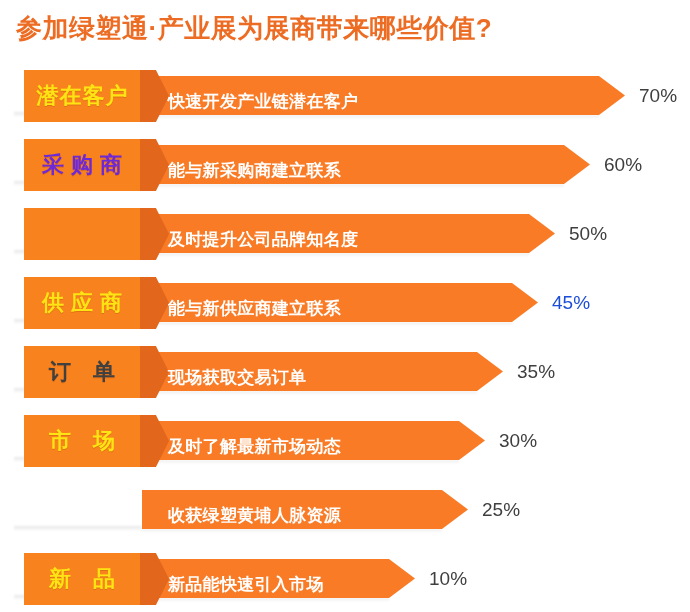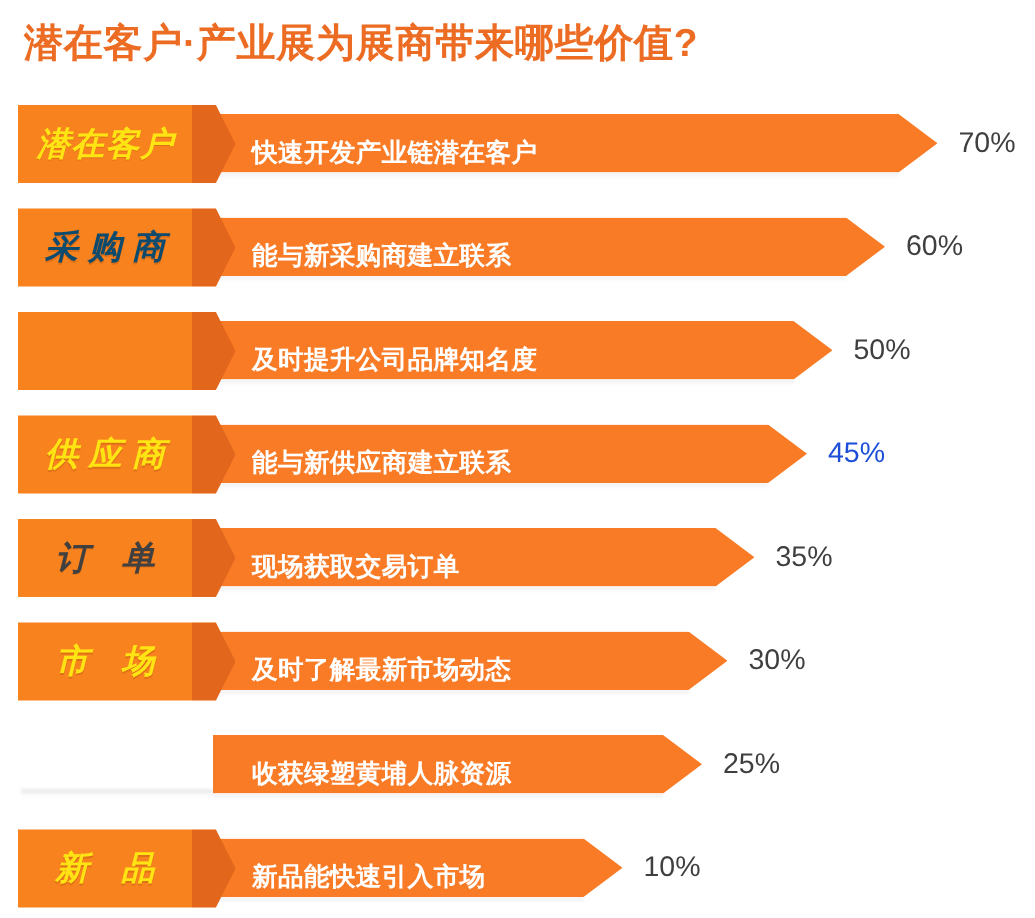--- a/index.html
+++ b/index.html
@@ -53,25 +53,24 @@
     top: 52px;
     width: 128px;
     height: 5px;
     background: linear-gradient(to bottom, rgba(0,0,0,0.10), rgba(0,0,0,0));
     filter: blur(1px);
   }
 
   
   .label-box {
     position: absolute;
-    left: 12px;
+    left: 24px;
     top: 10px;
     width: 133px;
     height: 40px;
-    font-style: italic;
   }
   .label-face {
     position: absolute;
     left: 0;
     top: 0;
     width: 116px;
     height: 52px;
     background: #F7821E;
   }
   
@@ -158,21 +157,21 @@
     display: flex;
     align-items: center;
     color: #3F3F3F;
     font-size: 19px;
     white-space: nowrap;
   }
 </style>
 </head>
 <body>
 
-<div id="chart-title">潜在客户·产业展为展商带来哪些价值?</div>
+<div id="chart-title">参加绿塑通·产业展为展商带来哪些价值?</div>
 
 <div id="rows">
     <div class="row" style="top: 0px;">
       <div class="label-shadow"></div>
       <div class="bar-shadow" style="width: 457px;"></div>
       <div class="bar" style="width: 483px; background: none;">
         <div class="bar-inner" style="background: rgb(249, 123, 38); clip-path: polygon(0px 0px, 457px 0px, 483px 50%, 457px 100%, 0px 100%);"></div>
         <div class="bar-label">快速开发产业链潜在客户</div>
       </div>
       <div class="label-box">
@@ -187,21 +186,21 @@
       <div class="label-shadow"></div>
       <div class="bar-shadow" style="width: 422px;"></div>
       <div class="bar" style="width: 448px; background: none;">
         <div class="bar-inner" style="background: rgb(249, 123, 38); clip-path: polygon(0px 0px, 422px 0px, 448px 50%, 422px 100%, 0px 100%);"></div>
         <div class="bar-label">能与新采购商建立联系</div>
       </div>
       <div class="label-box">
         <div class="label-face" style="background: rgb(247, 130, 30);"></div>
         <div class="label-bevel-top"></div>
         <div class="label-bevel" style="background: rgb(226, 102, 27);"></div>
-        <div class="label-text spaced-3" style="color: #0c4a6e;">采购商</div>
+        <div class="label-text spaced-3" style="color: #6d28d9;">采购商</div>
       </div>
       <div class="pct" style="left: 604px; color: rgb(63, 63, 63);">60%</div>
     </div>
     <div class="row" style="top: 138px;">
       <div class="label-shadow"></div>
       <div class="bar-shadow" style="width: 387px;"></div>
       <div class="bar" style="width: 413px; background: none;">
         <div class="bar-inner" style="background: rgb(249, 123, 38); clip-path: polygon(0px 0px, 387px 0px, 413px 50%, 387px 100%, 0px 100%);"></div>
         <div class="bar-label">及时提升公司品牌知名度</div>
       </div>

